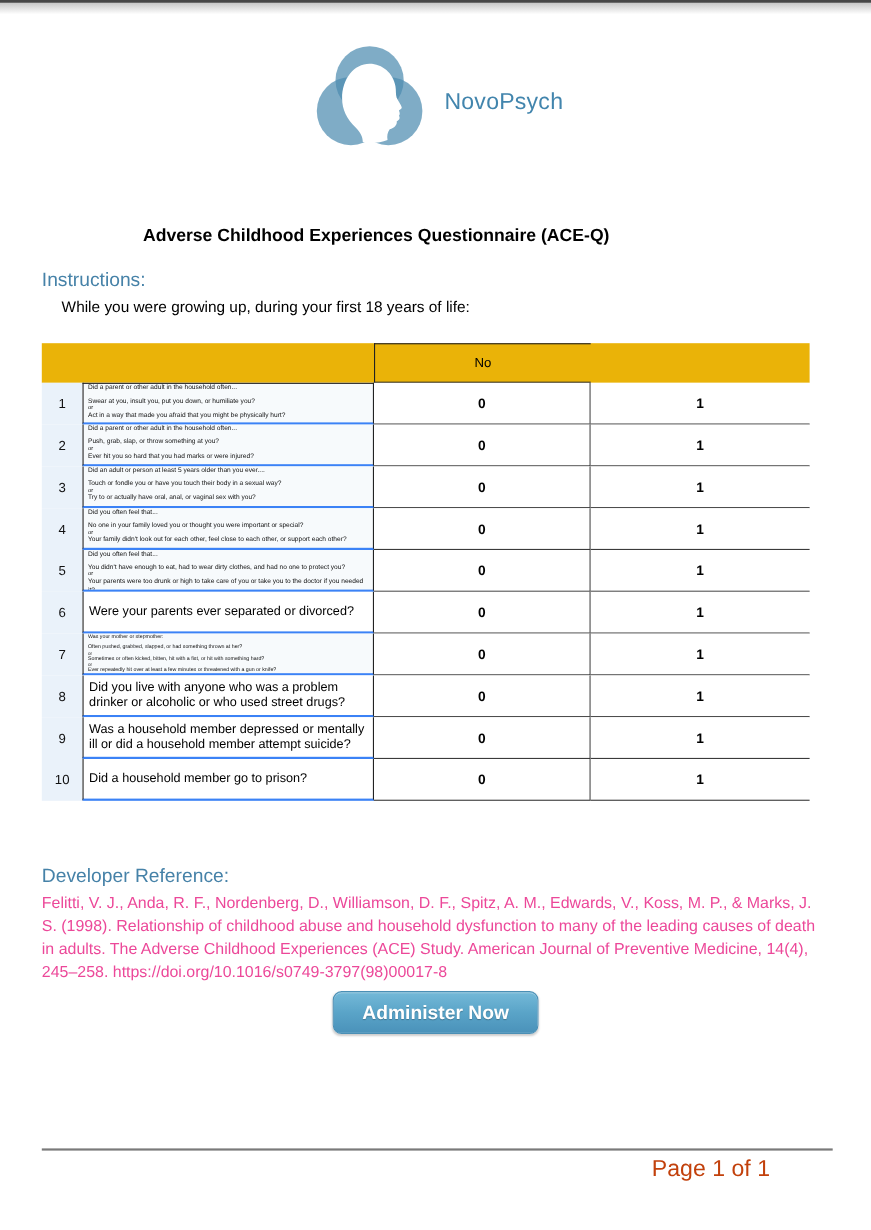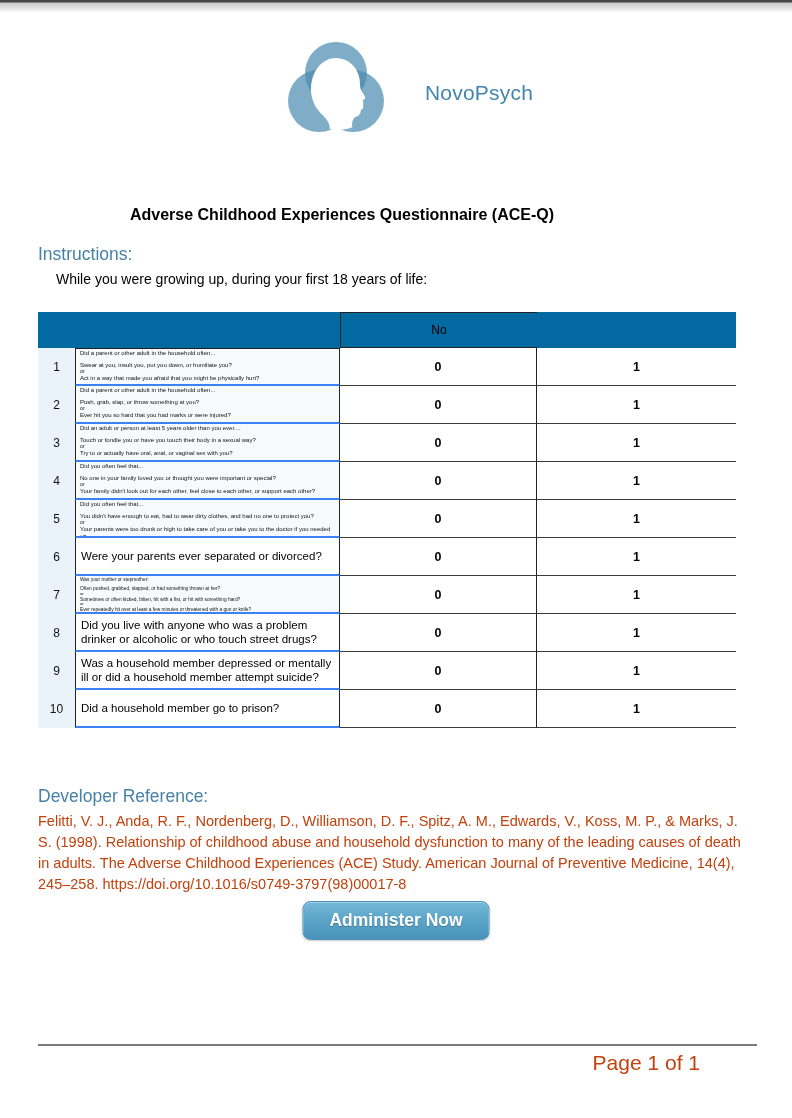--- a/index.html
+++ b/index.html
@@ -5,31 +5,31 @@
   html,body{margin:0;padding:0;background:#ffffff;}
   .page{
     position:relative;width:792px;height:1118px;background:#ffffff;overflow:hidden;
     font-family:"Liberation Sans", sans-serif;color:#000;
   }
   .top-shadow{
     position:absolute;left:0;top:0;width:792px;height:14px;
     background:linear-gradient(to bottom,#474747 0px,#474747 2px,#c9c9c9 3px,#ffffff 13px);
   }
   .logo-wrap{position:absolute;left:286px;top:40px;width:100px;height:100px;}
-  .brand{position:absolute;left:425px;top:81px;font-size:21px;color:#4285ad;letter-spacing:.2px;}
+  .brand{position:absolute;left:404px;top:81px;font-size:21px;color:#4285ad;letter-spacing:.2px;}
   .title{position:absolute;left:0;top:192px;width:656px;text-align:center;
     font-size:16px;font-weight:bold;margin:14px;color:#000;}
   .sec-head{position:absolute;left:38px;font-size:17.5px;color:#4682a8;}
   .instructions-head{top:244px;}
   .instructions-text{position:absolute;left:56px;top:271px;font-size:14px;color:#000;}
 
   
   .ace-table{position:absolute;left:38px;top:312px;width:698px;}
   .thead,.trow{display:grid;grid-template-columns:37px 265px 197px 199px;}
-  .thead{height:36px;background:#0369a1;text-align:right;}
+  .thead{height:36px;background:#eab308;text-align:right;}
   .th{display:flex;align-items:center;justify-content:center;font-size:12px;box-sizing:border-box;}
   .th.no,.th.yes{border-top:1px solid #222;border-left:1px solid #222;border-bottom:1px solid #222;}
   .trow{height:38px;}
   .cell-num{background:#eaf2fa;display:flex;align-items:center;justify-content:center;
     font-size:12px;color:#111;box-sizing:border-box;}
   .cell-q{box-sizing:border-box;border-left:1px solid #222;border-right:1px solid #222;
     border-bottom:2px solid #3b82f6;background:#f7fafc;overflow:hidden;padding:1px 4px 0 4px;}
   .trow:first-child .cell-q{border-top:1px solid #222;}
   .cell-q.big{background:#ffffff;display:flex;align-items:center;
     font-size:11.5px;line-height:14px;padding:0 5px;}
@@ -38,21 +38,21 @@
   .cell-no{border-right:1px solid #222;}
   .cell-q span{display:block;color:#111;}
   .small .lead,.small .q{font-size:6px;line-height:7.4px;}
   .small .lead{margin-bottom:4.5px;}
   .small .or{font-size:5.2px;line-height:5.8px;}
   .tiny .lead,.tiny .q{font-size:4.8px;line-height:5.7px;}
   .tiny .lead{margin-bottom:3.5px;}
   .tiny .or{font-size:4.2px;line-height:4.6px;}
 
   .ref-head{top:786px;}
-  .ref-text{position:absolute;left:38px;top:811px;width:717px;font-size:14.5px;line-height:21px;color:#c2410c;}
+  .ref-text{position:absolute;left:38px;top:811px;width:717px;font-size:14.5px;line-height:21px;color:#ec4899;}
 
   .administer{
     position:absolute;left:50%;transform:translateX(-50%);top:901px;width:187px;height:39px;
     border:1px solid #4a8fb5;border-radius:8px;cursor:pointer;
     background:linear-gradient(to bottom,#74b9d8 0%,#5aa4c8 50%,#4a92ba 100%);
     color:#ffffff;font-weight:bold;font-size:17.5px;font-family:"Liberation Sans",sans-serif;
     text-shadow:0 1px 1px rgba(0,0,0,.25);
     box-shadow:inset 0 1px 0 rgba(255,255,255,.35), 0 1px 2px rgba(0,0,0,.2);
     display:flex;align-items:center;justify-content:center;
   }
@@ -170,21 +170,21 @@
             <span class="or">or</span>
             <span class="q">Sometimes or often kicked, bitten, hit with a fist, or hit with something hard?</span>
             <span class="or">or</span>
             <span class="q">Ever repeatedly hit over at least a few minutes or threatened with a gun or knife?</span>
           </div>
           <div class="cell-ans cell-no">0</div>
           <div class="cell-ans cell-yes">1</div>
         </div>
         <div class="trow">
           <div class="cell-num">8</div>
-          <div class="cell-q big">Did you live with anyone who was a problem drinker or alcoholic or who touch street drugs?</div>
+          <div class="cell-q big">Did you live with anyone who was a problem drinker or alcoholic or who used street drugs?</div>
           <div class="cell-ans cell-no">0</div>
           <div class="cell-ans cell-yes">1</div>
         </div>
         <div class="trow">
           <div class="cell-num">9</div>
           <div class="cell-q big">Was a household member depressed or mentally ill or did a household member attempt suicide?</div>
           <div class="cell-ans cell-no">0</div>
           <div class="cell-ans cell-yes">1</div>
         </div>
         <div class="trow">

